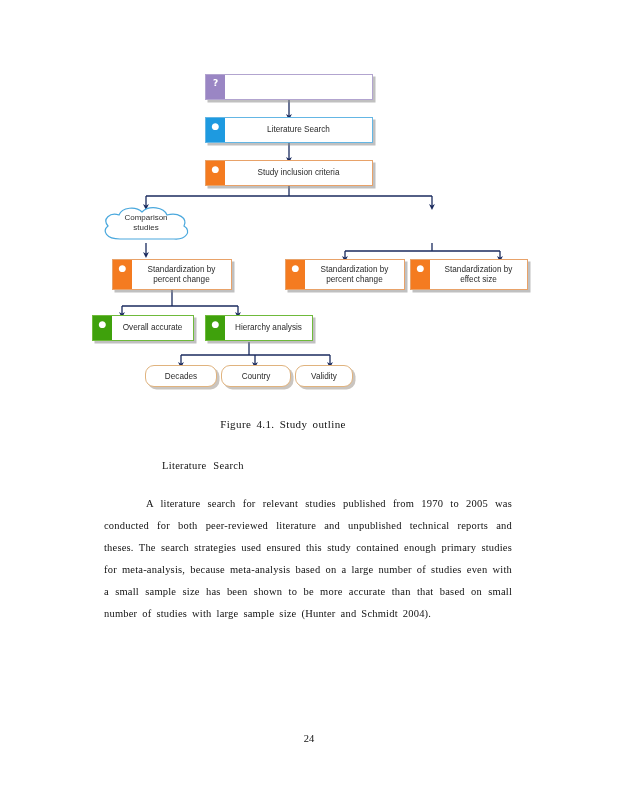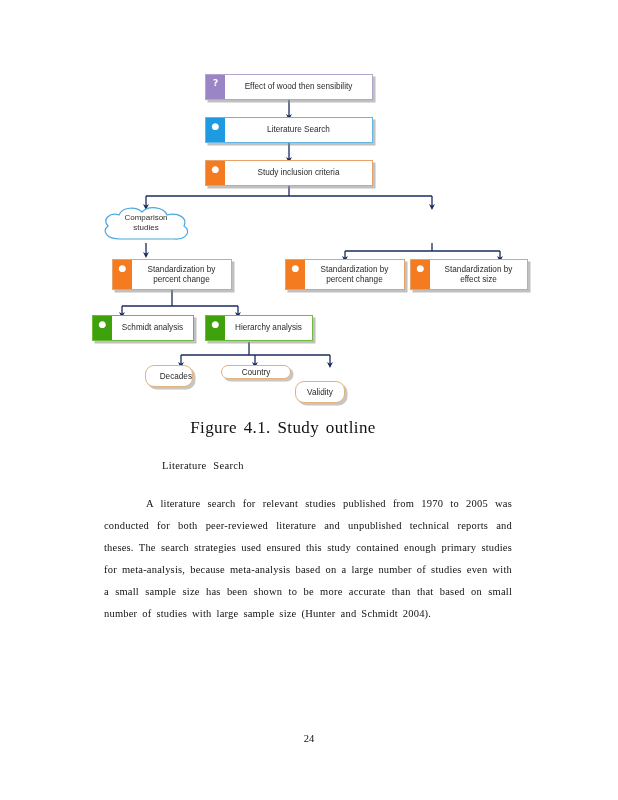--- a/index.html
+++ b/index.html
@@ -126,21 +126,21 @@
     box-shadow: 2.5px 2.5px 0 rgba(150,140,130,0.5);
   }
 
   
   .caption {
     position: absolute;
     left: 0;
     top: 418px;
     width: 566px;
     text-align: center;
-    font-size: 17px;
+    font-size: 11px;
     letter-spacing: 0.4px;
     word-spacing: 2px;
     color: #111;
   }
 
   .textblock {
     position: absolute;
     left: 88px;
     top: 455px;
     width: 440px;
@@ -215,21 +215,20 @@
         <line x1="181" y1="300" x2="181" y2="310" marker-end="url(#arw)"></line>
         <line x1="255" y1="300" x2="255" y2="310" marker-end="url(#arw)"></line>
         <line x1="330" y1="300" x2="330" y2="310" marker-end="url(#arw)"></line>
       </g>
     </svg>
 
     <div class="node n-purple" style="left:205px; top:19px; width:168px; height:26px;">
       <div class="tab">
         <span class="glyph">?</span>
       </div>
-      <div class="body">Effect of wood then sensibility</div>
     </div>
 
     <div class="node n-blue" style="left:205px; top:62px; width:168px; height:26px;">
       <div class="tab">
         <span class="glyph">●</span>
       </div>
       <div class="body">Literature Search</div>
     </div>
 
     <div class="node n-orange" style="left:205px; top:105px; width:168px; height:26px;">
@@ -284,37 +283,37 @@
           <span>Standardization by</span><br>
           <span>effect size</span>
         </span>
       </div>
     </div>
 
     <div class="node n-green" style="left:92px; top:260px; width:102px; height:26px;">
       <div class="tab">
         <span class="glyph">●</span>
       </div>
-      <div class="body">Schmidt analysis</div>
+      <div class="body">Overall accurate</div>
     </div>
 
     <div class="node n-green" style="left:205px; top:260px; width:108px; height:26px;">
       <div class="tab">
         <span class="glyph">●</span>
       </div>
       <div class="body">Hierarchy analysis</div>
     </div>
 
-    <div class="pill" style="left:145px; top:310px; width:48px; height:22px;justify-content:flex-end;">
+    <div class="pill" style="left:145px; top:310px; width:72px; height:22px;">
       <span>Decades</span>
     </div>
-    <div class="pill" style="left:221px; top:310px; width:70px; height:14px;">
+    <div class="pill" style="left:221px; top:310px; width:70px; height:22px;">
       <span>Country</span>
     </div>
-    <div class="pill" style="left:295px; top:310px; width:50px; height:22px;margin-top:16px;">
+    <div class="pill" style="left:295px; top:310px; width:58px; height:22px;">
       <span>Validity</span>
     </div>
   </div>
 
   <div class="caption">Figure  4.1.  Study  outline</div>
 
   <div class="textblock">
     <p class="subhead">Literature    Search</p>
     <p class="para">A  literature    search    for    relevant    studies    published    from    1970  to  2005    was  conducted    for  both  peer-reviewed      literature  and    unpublished    technical    reports   and  theses.   The  search   strategies    used  ensured    this study  contained    enough   primary    studies  for meta-analysis,    because    meta-analysis      based   on a large  number   of studies  even   with a small  sample   size  has  been   shown   to be  more accurate     than  that  based   on  small   number   of  studies   with  large  sample   size (Hunter    and  Schmidt    2004).</p>
   </div>

